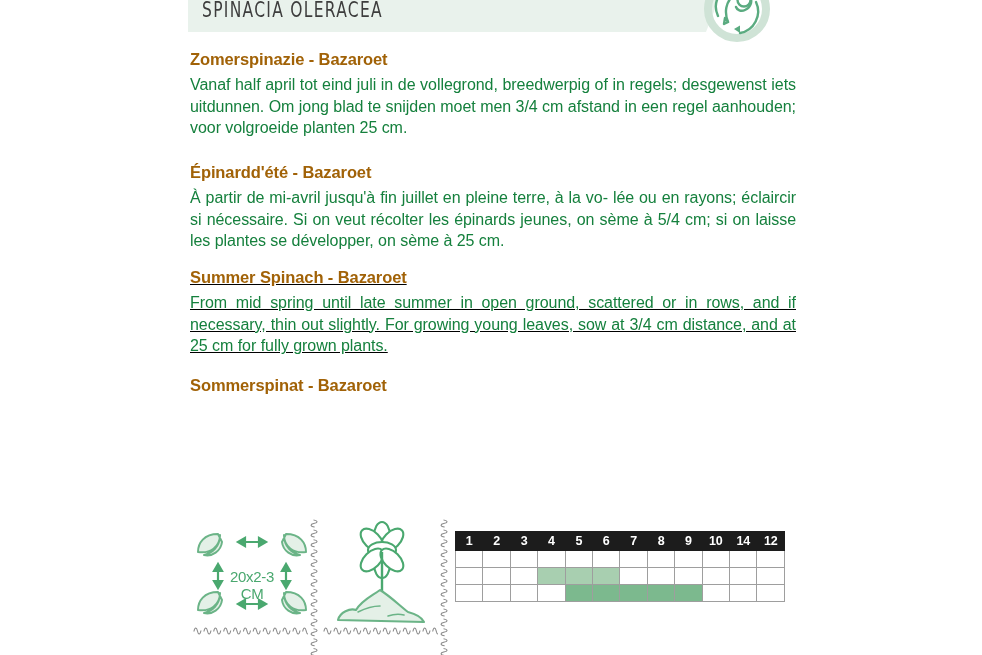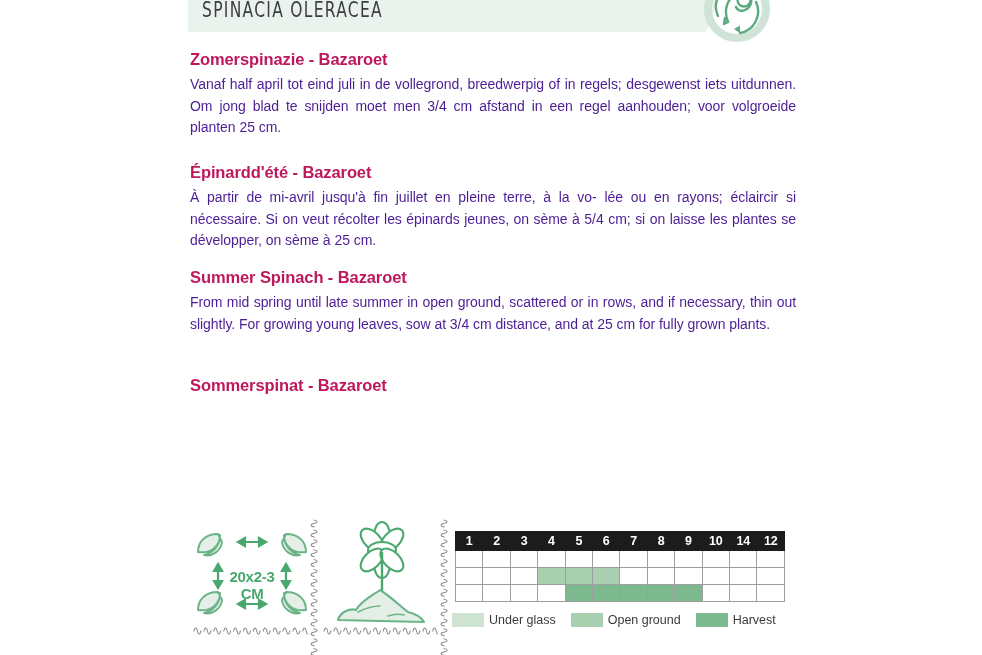--- a/index.html
+++ b/index.html
@@ -58,36 +58,36 @@
     left: 700px;
     top: -28px;
     width: 74px;
     height: 74px;
   }
 
   
   .lang-block { position: absolute; left: 190px; width: 606px; }
   .lang-block.nl { top: 50px; }
   .lang-block.fr { top: 163px; }
-  .lang-block.en { top: 268px; }
+  .lang-block.en { top: 268px; text-decoration: underline; }
   .lang-block.de { top: 376px; }
 
   .lang-title {
     font-size: 16.5px;
     font-weight: bold;
-    color: #be185d;
+    color: #a16207;
     letter-spacing: -0.1px;
     margin-bottom: 5px;
     white-space: nowrap;
   }
 
   .lang-body {
-    font-size: 14px;
+    font-size: 16px;
     line-height: 21.6px;
-    color: #4c1d95;
+    color: #15803d;
     letter-spacing: -0.05px;
   }
   .lang-body.justify { text-align: justify; }
 
   
   .picto-panel {
     position: absolute;
     top: 520px;
     width: 128px;
     height: 125px;
@@ -122,21 +122,21 @@
   .wavy-sep.horizontal.b { left: 322px; }
 
   .picto-svg { position: absolute; left: 0; top: 0; }
 
   .spacing-label {
     position: absolute;
     left: 0; top: 48px;
     width: 128px;
     text-align: center;
     font-size: 15px;
-    font-weight: bold;
+    font-weight: normal;
     color: #4aa86f;
     line-height: 17px;
     letter-spacing: -0.3px;
   }
 
   
   .calendar {
     position: absolute;
     left: 455px;
     top: 531px;
@@ -331,28 +331,14 @@
             <td class="harvest"></td>
             <td class="harvest"></td>
             <td></td>
             <td></td>
             <td></td>
           </tr>
         </tbody>
     </table>
   </div>
 
-  <div class="legend" id="cal-legend">
-      <div class="legend-item">
-        <span class="swatch glass"></span>
-        <span>Under glass</span>
-      </div>
-      <div class="legend-item">
-        <span class="swatch ground"></span>
-        <span>Open ground</span>
-      </div>
-      <div class="legend-item">
-        <span class="swatch harvest"></span>
-        <span>Harvest</span>
-      </div>
-    </div>
 
 </div>
 
 </body></html>

